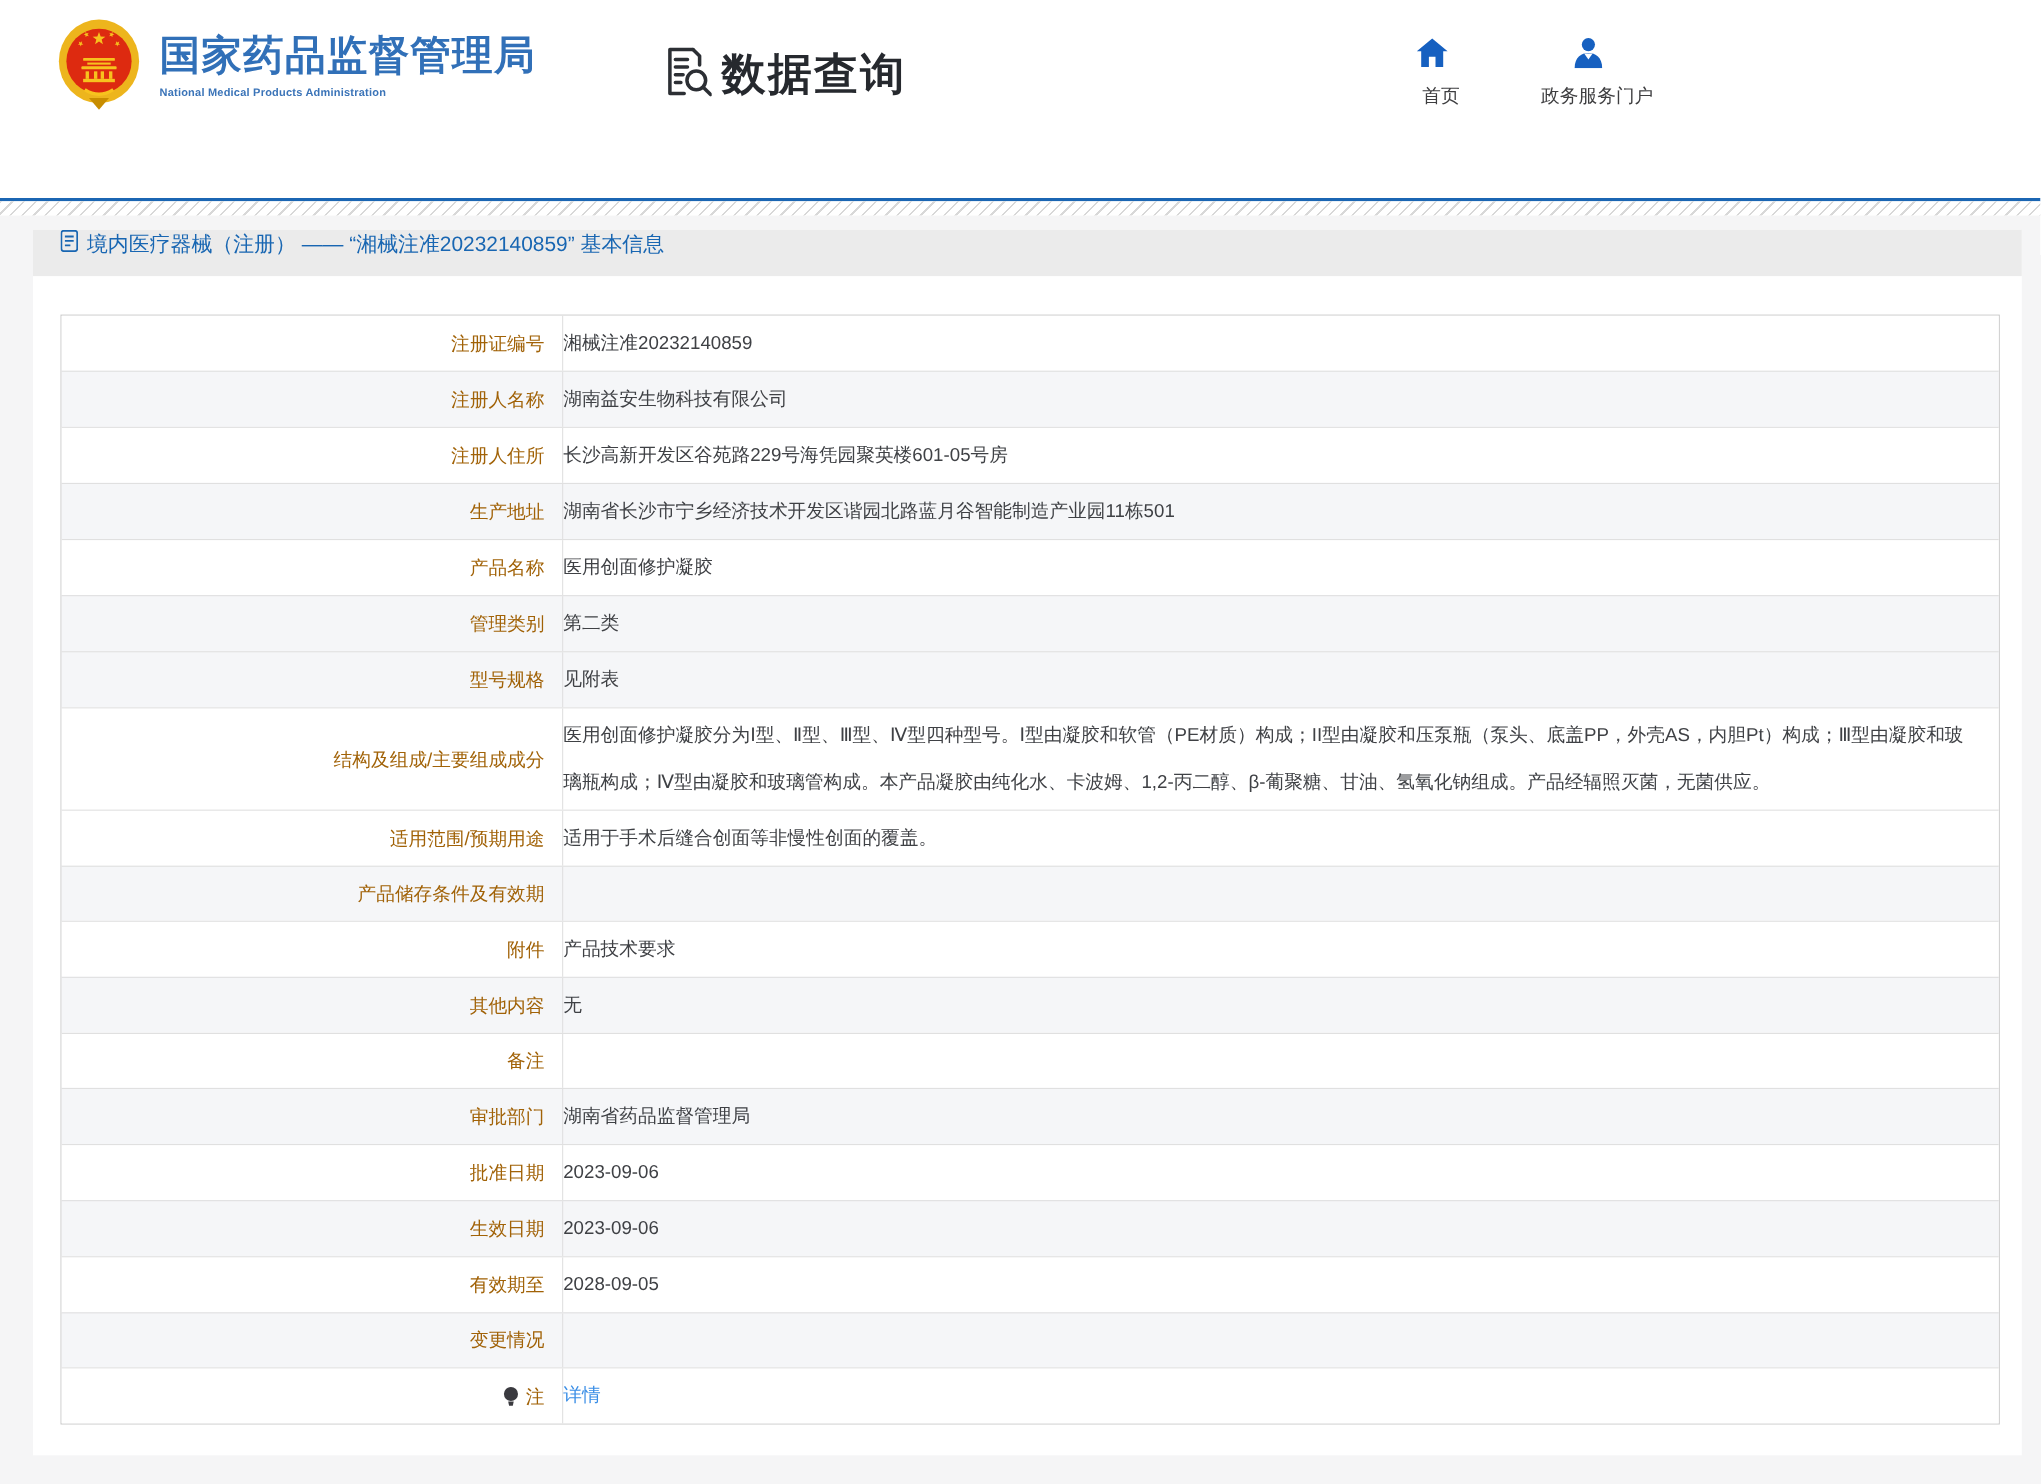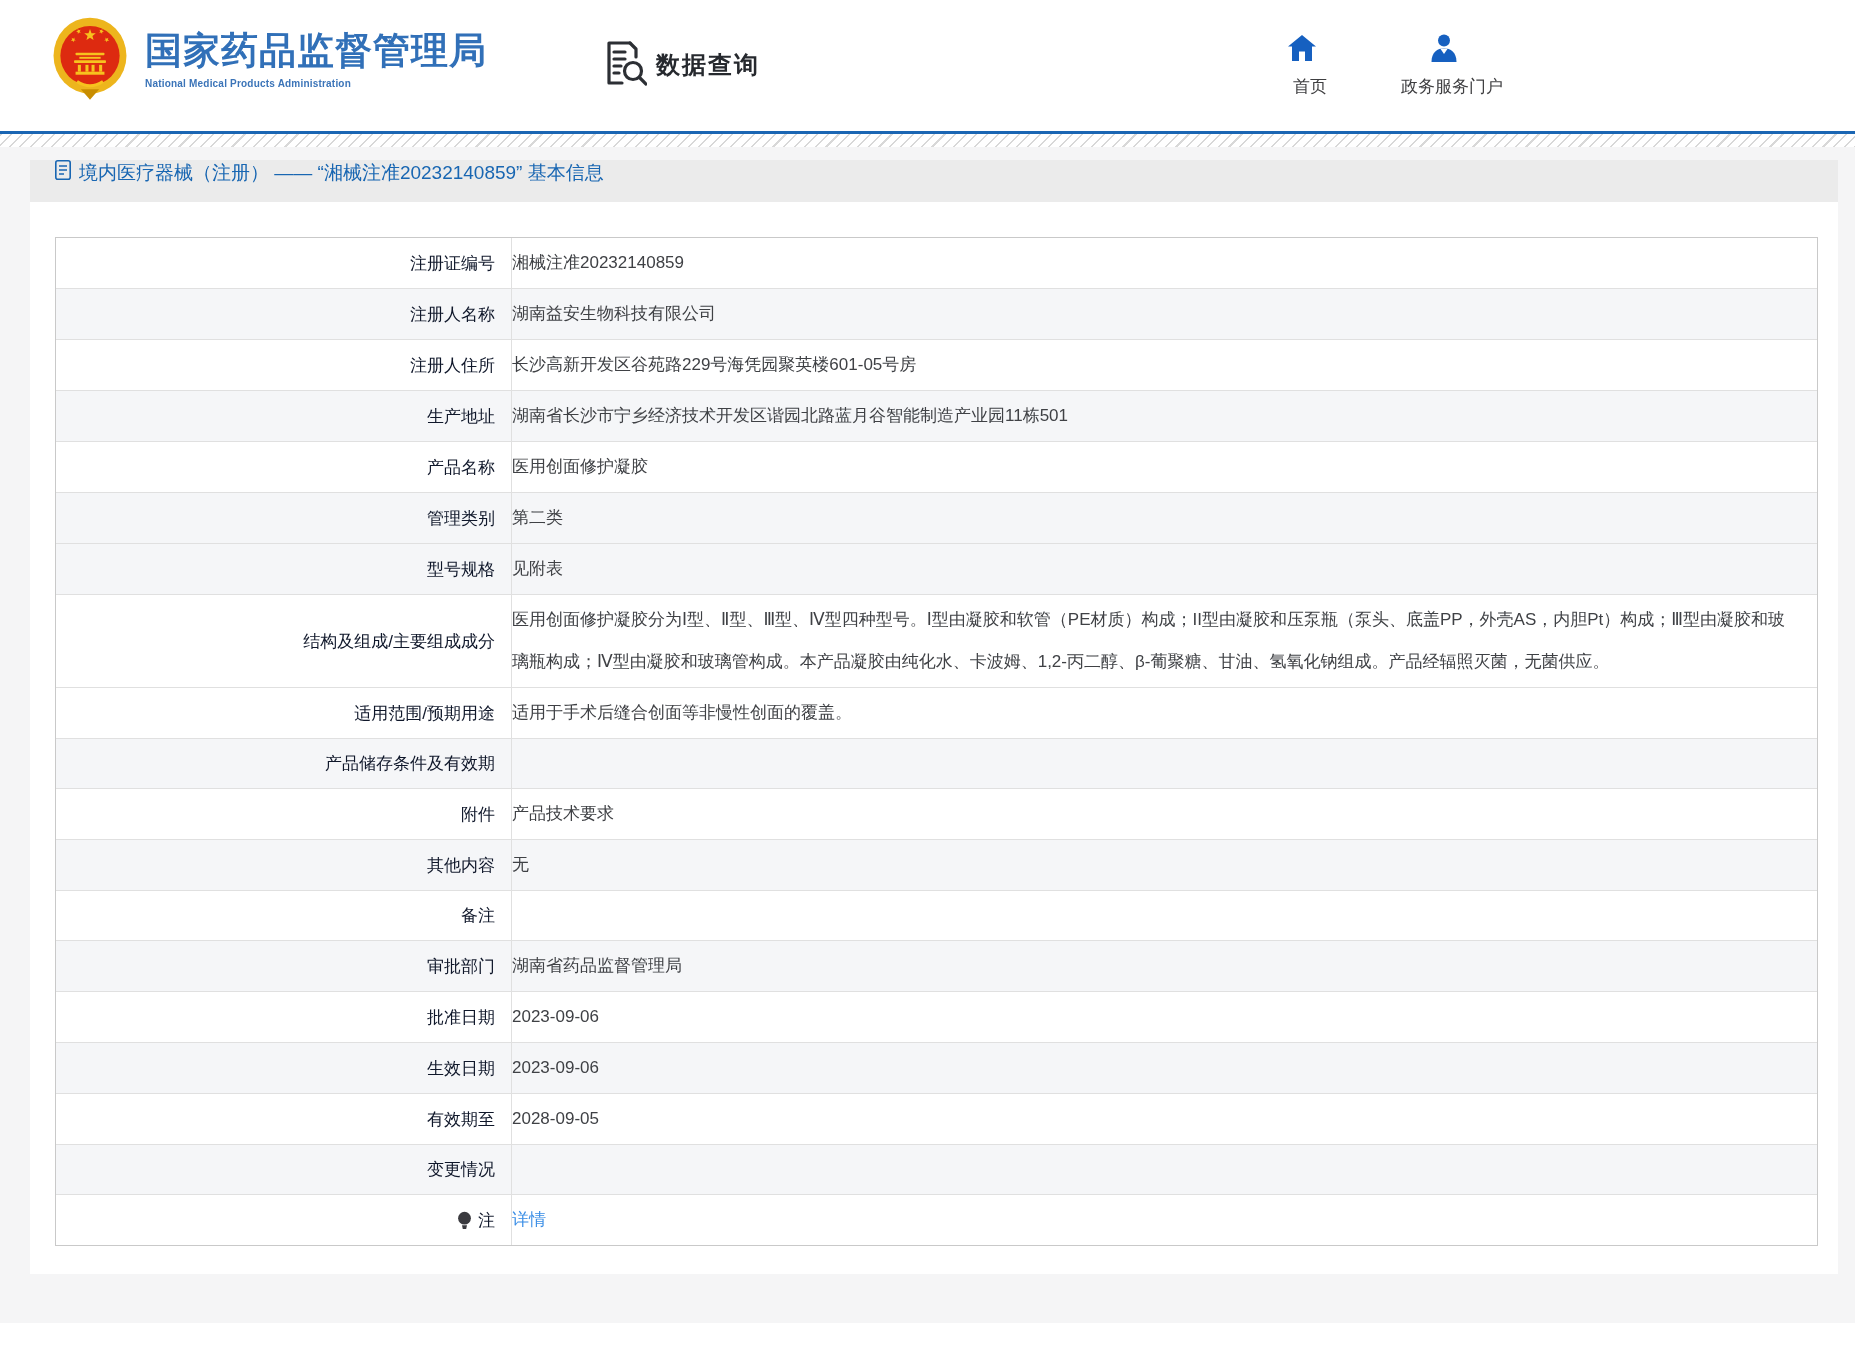--- a/index.html
+++ b/index.html
@@ -3,41 +3,41 @@
 <meta charset="utf-8">
 <style>
   * { box-sizing: border-box; margin: 0; padding: 0; }
   html,body { width: 1855px; height: 1349px; overflow: hidden; }
   body {
     font-family: "Liberation Sans", "DejaVu Sans", sans-serif;
     background: #ffffff;
   }
 
   
-  .header { position: relative; height: 131px; background: #fff; }
+  .header { position: relative; height: 180px; background: #fff; }
 
   .brand {
     position: absolute; left: 52px; top: 16px;
     display: flex; align-items: center; gap: 17px; cursor: pointer;
   }
   .brand-text h1 {
     font-size: 37px; font-weight: bold; color: #3170b8; letter-spacing: 1px;
     line-height: 1.1;
   }
   .brand-text .en {
     font-size: 10px; font-weight: 600; color: #3b74b8; margin-top: 7px;
     letter-spacing: 0.2px;
   }
 
   .query {
     position: absolute; left: 605px; top: 40px;
     display: flex; align-items: center; gap: 9px; cursor: pointer;
   }
   .query-label {
-    font-size: 24px; color: #26292e; font-weight: 600; letter-spacing: 2px;
+    font-size: 40px; color: #26292e; font-weight: 600; letter-spacing: 2px;
   }
 
   .top-nav {
     position: absolute; top: 34px; right: 352px;
     display: flex; gap: 58px;
   }
   .nav-item {
     display: flex; flex-direction: column; align-items: center; gap: 9px;
     cursor: pointer;
   }
@@ -76,21 +76,21 @@
     border: 1px solid #c9c9c9;
   }
   .row { display: flex; min-height: 50px; background: #fff; }
   .row + .row { border-top: 1px solid #e0e0e0; }
   .row.shaded { background: #f5f6f8; }
   .cell { font-size: 17px; }
   .cell.label {
     width: 455px; flex: 0 0 455px;
     display: flex; align-items: center; justify-content: flex-end; gap: 6px;
     padding-right: 16px; text-align: right;
-    color: #0f172a;
+    color: #a16207;
   }
   .cell.value {
     flex: 1;
     border-left: 1px solid #e0e0e0;
     display: flex; align-items: center;
     padding: 4px 24px 4px 0;
     color: #3f4145;
     line-height: 42px;
   }
   .val-text { display: inline-block; }

